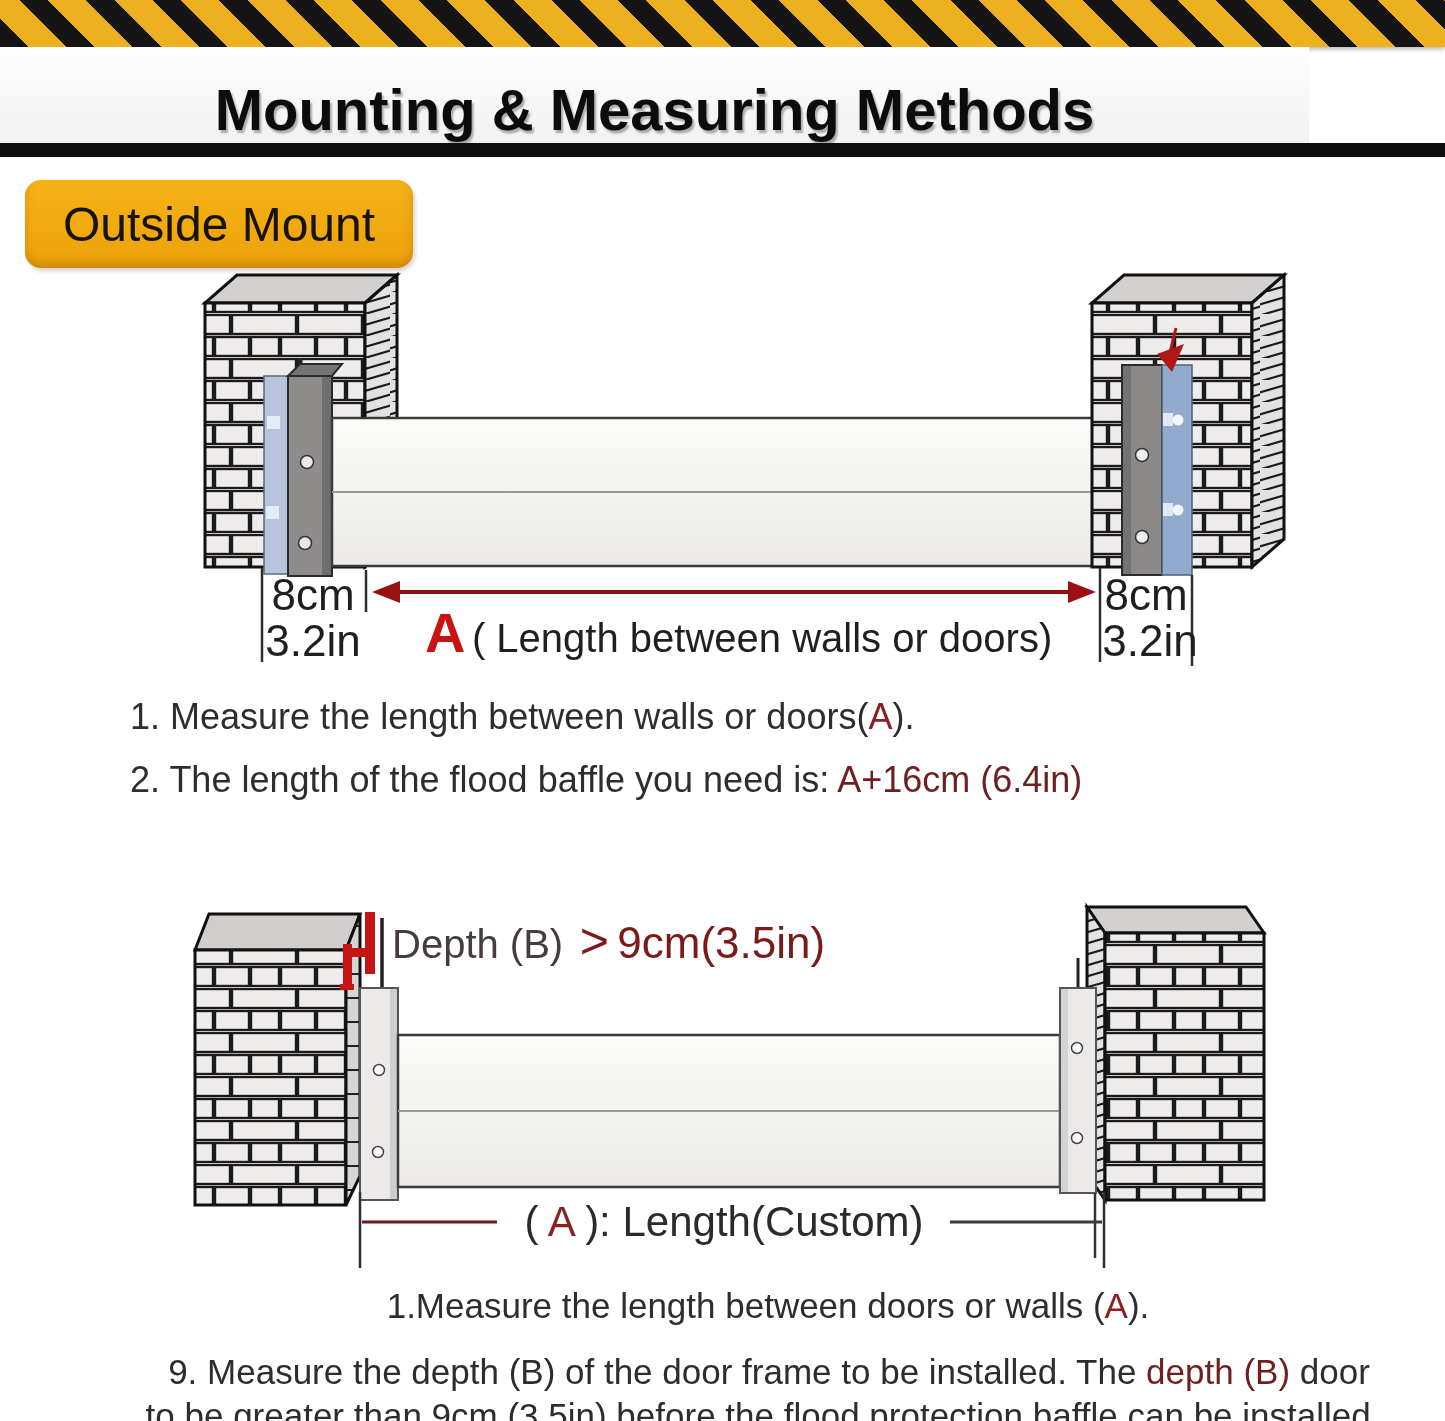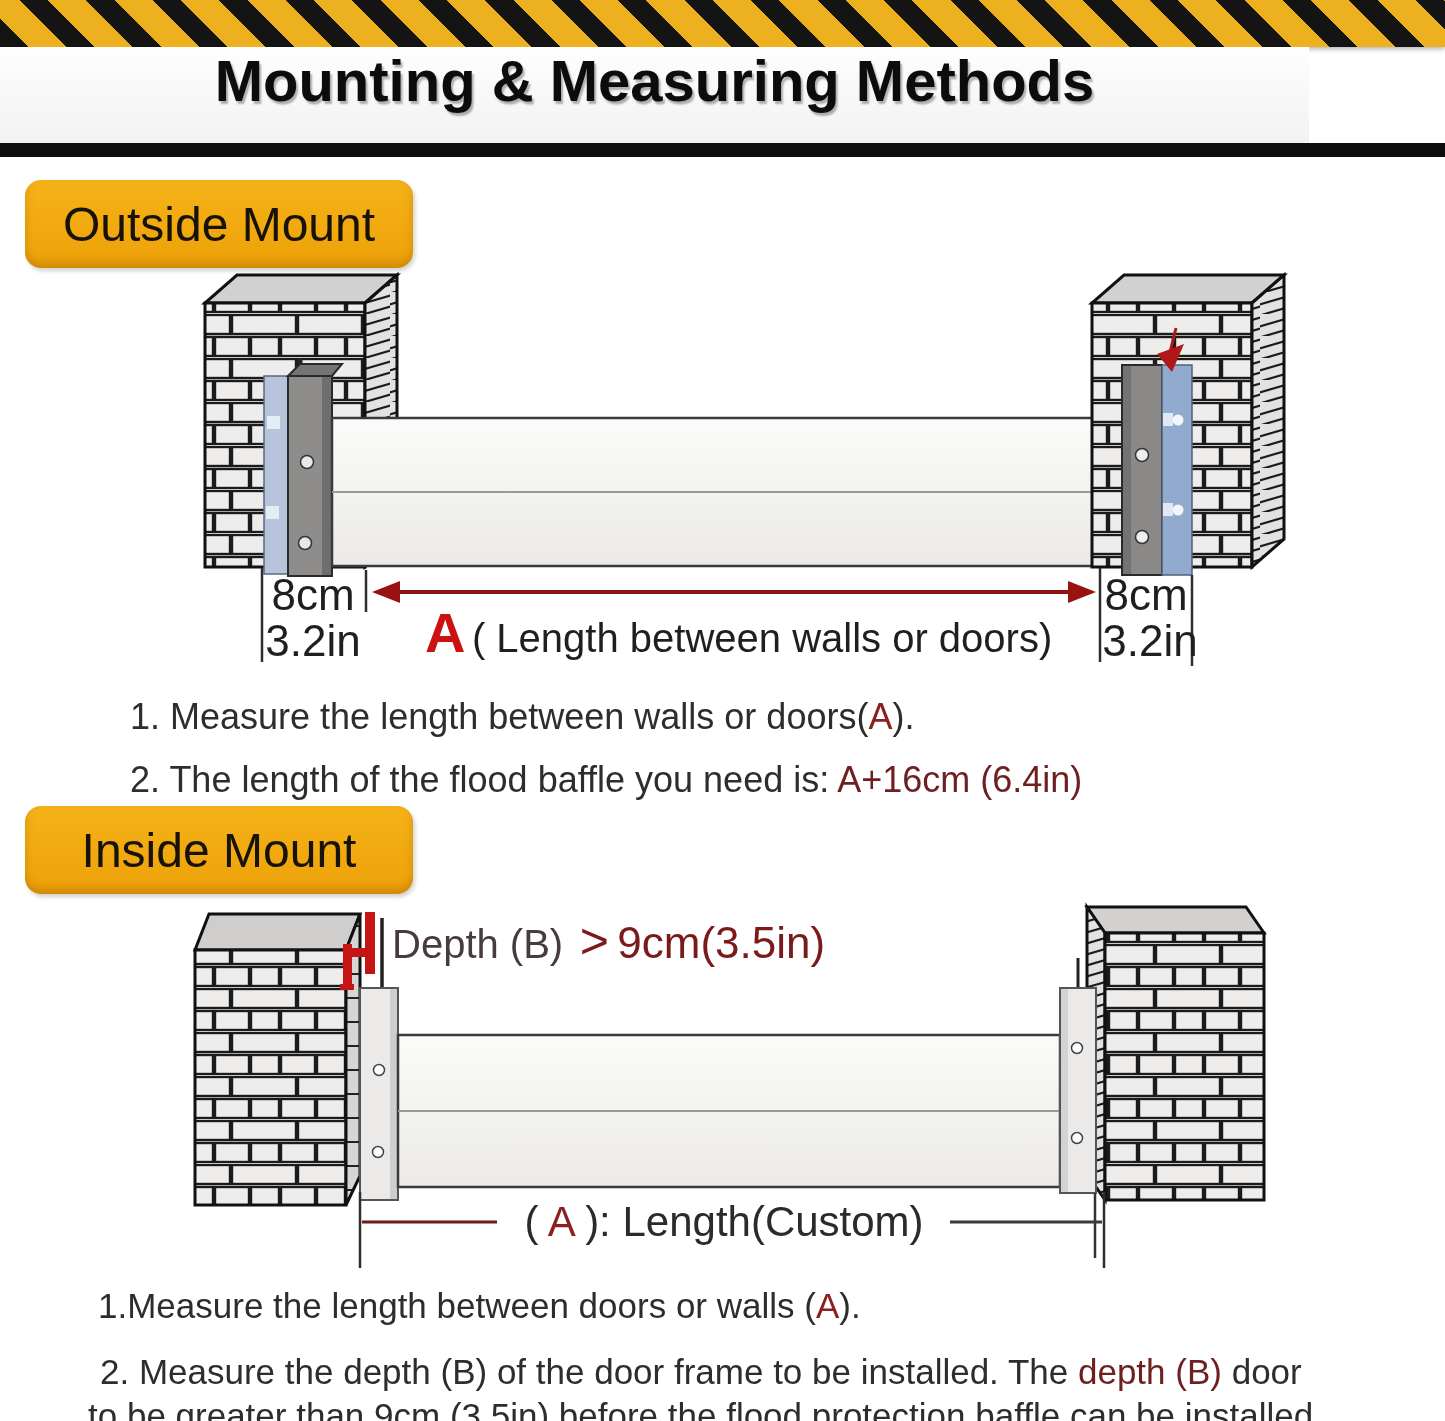--- a/index.html
+++ b/index.html
@@ -4,21 +4,21 @@
 <style>
   html,body{margin:0;padding:0;background:#ffffff;}
   .page{position:relative;width:1445px;height:1421px;background:#ffffff;overflow:hidden;
         font-family:"Liberation Sans", sans-serif;}
   
   .hazard-band{position:absolute;top:0;left:0;width:1445px;height:47px;
     background:repeating-linear-gradient(45deg,#141414 0 20px,#edb120 20px 47px);
     box-shadow:0 2px 5px rgba(0,0,0,.30);}
   .title-band{position:absolute;top:47px;left:0;width:1309px;height:96px;
     background:linear-gradient(#fefefe,#f2f2f2);
-    display:flex;align-items:flex-start;justify-content:center;}
+    display:flex;align-items:flex-end;justify-content:center;}
   .title-band h1{margin:0;font-size:58px;font-weight:700;color:#0c0c0c;letter-spacing:0;
     text-shadow:2px 3px 2px rgba(0,0,0,.30);}
   .black-bar{position:absolute;top:143px;left:0;width:1445px;height:14px;background:#0e0e0e;}
   
   .badge{position:absolute;left:25px;width:388px;height:88px;border-radius:16px;
     background:linear-gradient(#f5b318,#eda108);
     box-shadow:inset 0 -5px 8px rgba(150,90,0,.35),2px 3px 4px rgba(0,0,0,.18);
     display:flex;align-items:center;justify-content:center;}
   .badge span{font-size:48px;color:#17120a;}
   .badge-outside{top:180px;}
@@ -26,21 +26,21 @@
   
   .diagram{position:absolute;left:0;width:1445px;height:400px;}
   .diagram-outside{top:270px;}
   .diagram-inside{top:900px;}
   svg text{font-family:"Liberation Sans", sans-serif;}
   
   .notes{position:absolute;color:#2d2d2d;font-size:36px;line-height:1.38;}
   .notes-outside{top:692px;left:130px;}
   .notes-outside p{margin:0 0 13px 0;}
   .notes-bottom{top:1284px;left:88px;width:1350px;font-size:35px;line-height:1.26;}
-  .notes-bottom p{margin:0;}
+  .notes-bottom p{margin:0;text-align:center;}
   .notes-bottom .n1{padding-left:10px;margin-bottom:22px;}
   .notes-bottom .l1{padding-left:12px;}
   .maroon{color:#6e1f1f;margin-top:36px;}
   .red-a{color:#8b2020;}
 </style>
 </head>
 <body>
 
 <div class="page">
 
@@ -146,23 +146,20 @@
         <tspan font-size="40" fill="#1f1f1f" dx="2">( Length between walls or doors)</tspan>
       </text>
     </g>
   </svg>
 
   <div class="notes notes-outside">
     <p><span>1. Measure the length between walls or doors(</span><span class="red-a">A</span><span>).</span></p>
     <p><span>2. The length of the flood baffle you need is: </span><span class="maroon">A+16cm (6.4in)</span><span></span></p>
   </div>
 
-  <div class="badge badge-inside">
-    <span>Inside Mount</span>
-  </div>
 
   <svg class="diagram diagram-inside" viewBox="0 0 1445 400">
 
     <g>
       <polygon points="195,50 346,50 360,14 209,14" fill="#cfcecc" stroke="#111111" stroke-width="3"></polygon>
       <rect x="195" y="50" width="151" height="255" fill="url(#brickA)" stroke="#111111" stroke-width="3"></rect>
       <polygon points="346,50 360,14 360,276 346,305" fill="url(#sideH)" stroke="#111111" stroke-width="3"></polygon>
     </g>
     <g>
       <rect x="343" y="44" width="9" height="44" fill="#c41414"></rect>
@@ -211,16 +208,16 @@
       <text x="724" y="336" text-anchor="middle" font-size="42">
         <tspan fill="#2b2b2b">(</tspan>
         <tspan fill="#8b2020">A</tspan>
         <tspan fill="#2b2b2b">): Length(Custom)</tspan>
       </text>
     </g>
   </svg>
 
   <div class="notes notes-bottom">
     <p class="n1"><span>1.Measure the length between doors or walls (</span><span class="red-a">A</span><span>).</span></p>
-    <p><span class="l1">2. Measure the depth (B) of the door frame to be installed. The </span><span class="maroon">depth (B)</span><span> door</span><br><span>to be greater than 9cm (3.5in) before the flood protection baffle can be installed.</span></p>
+    <p><span class="l1">9. Measure the depth (B) of the door frame to be installed. The </span><span class="maroon">depth (B)</span><span> door</span><br><span>to be greater than 9cm (3.5in) before the flood protection baffle can be installed.</span></p>
   </div>
 
 </div>
 
 </body></html>

